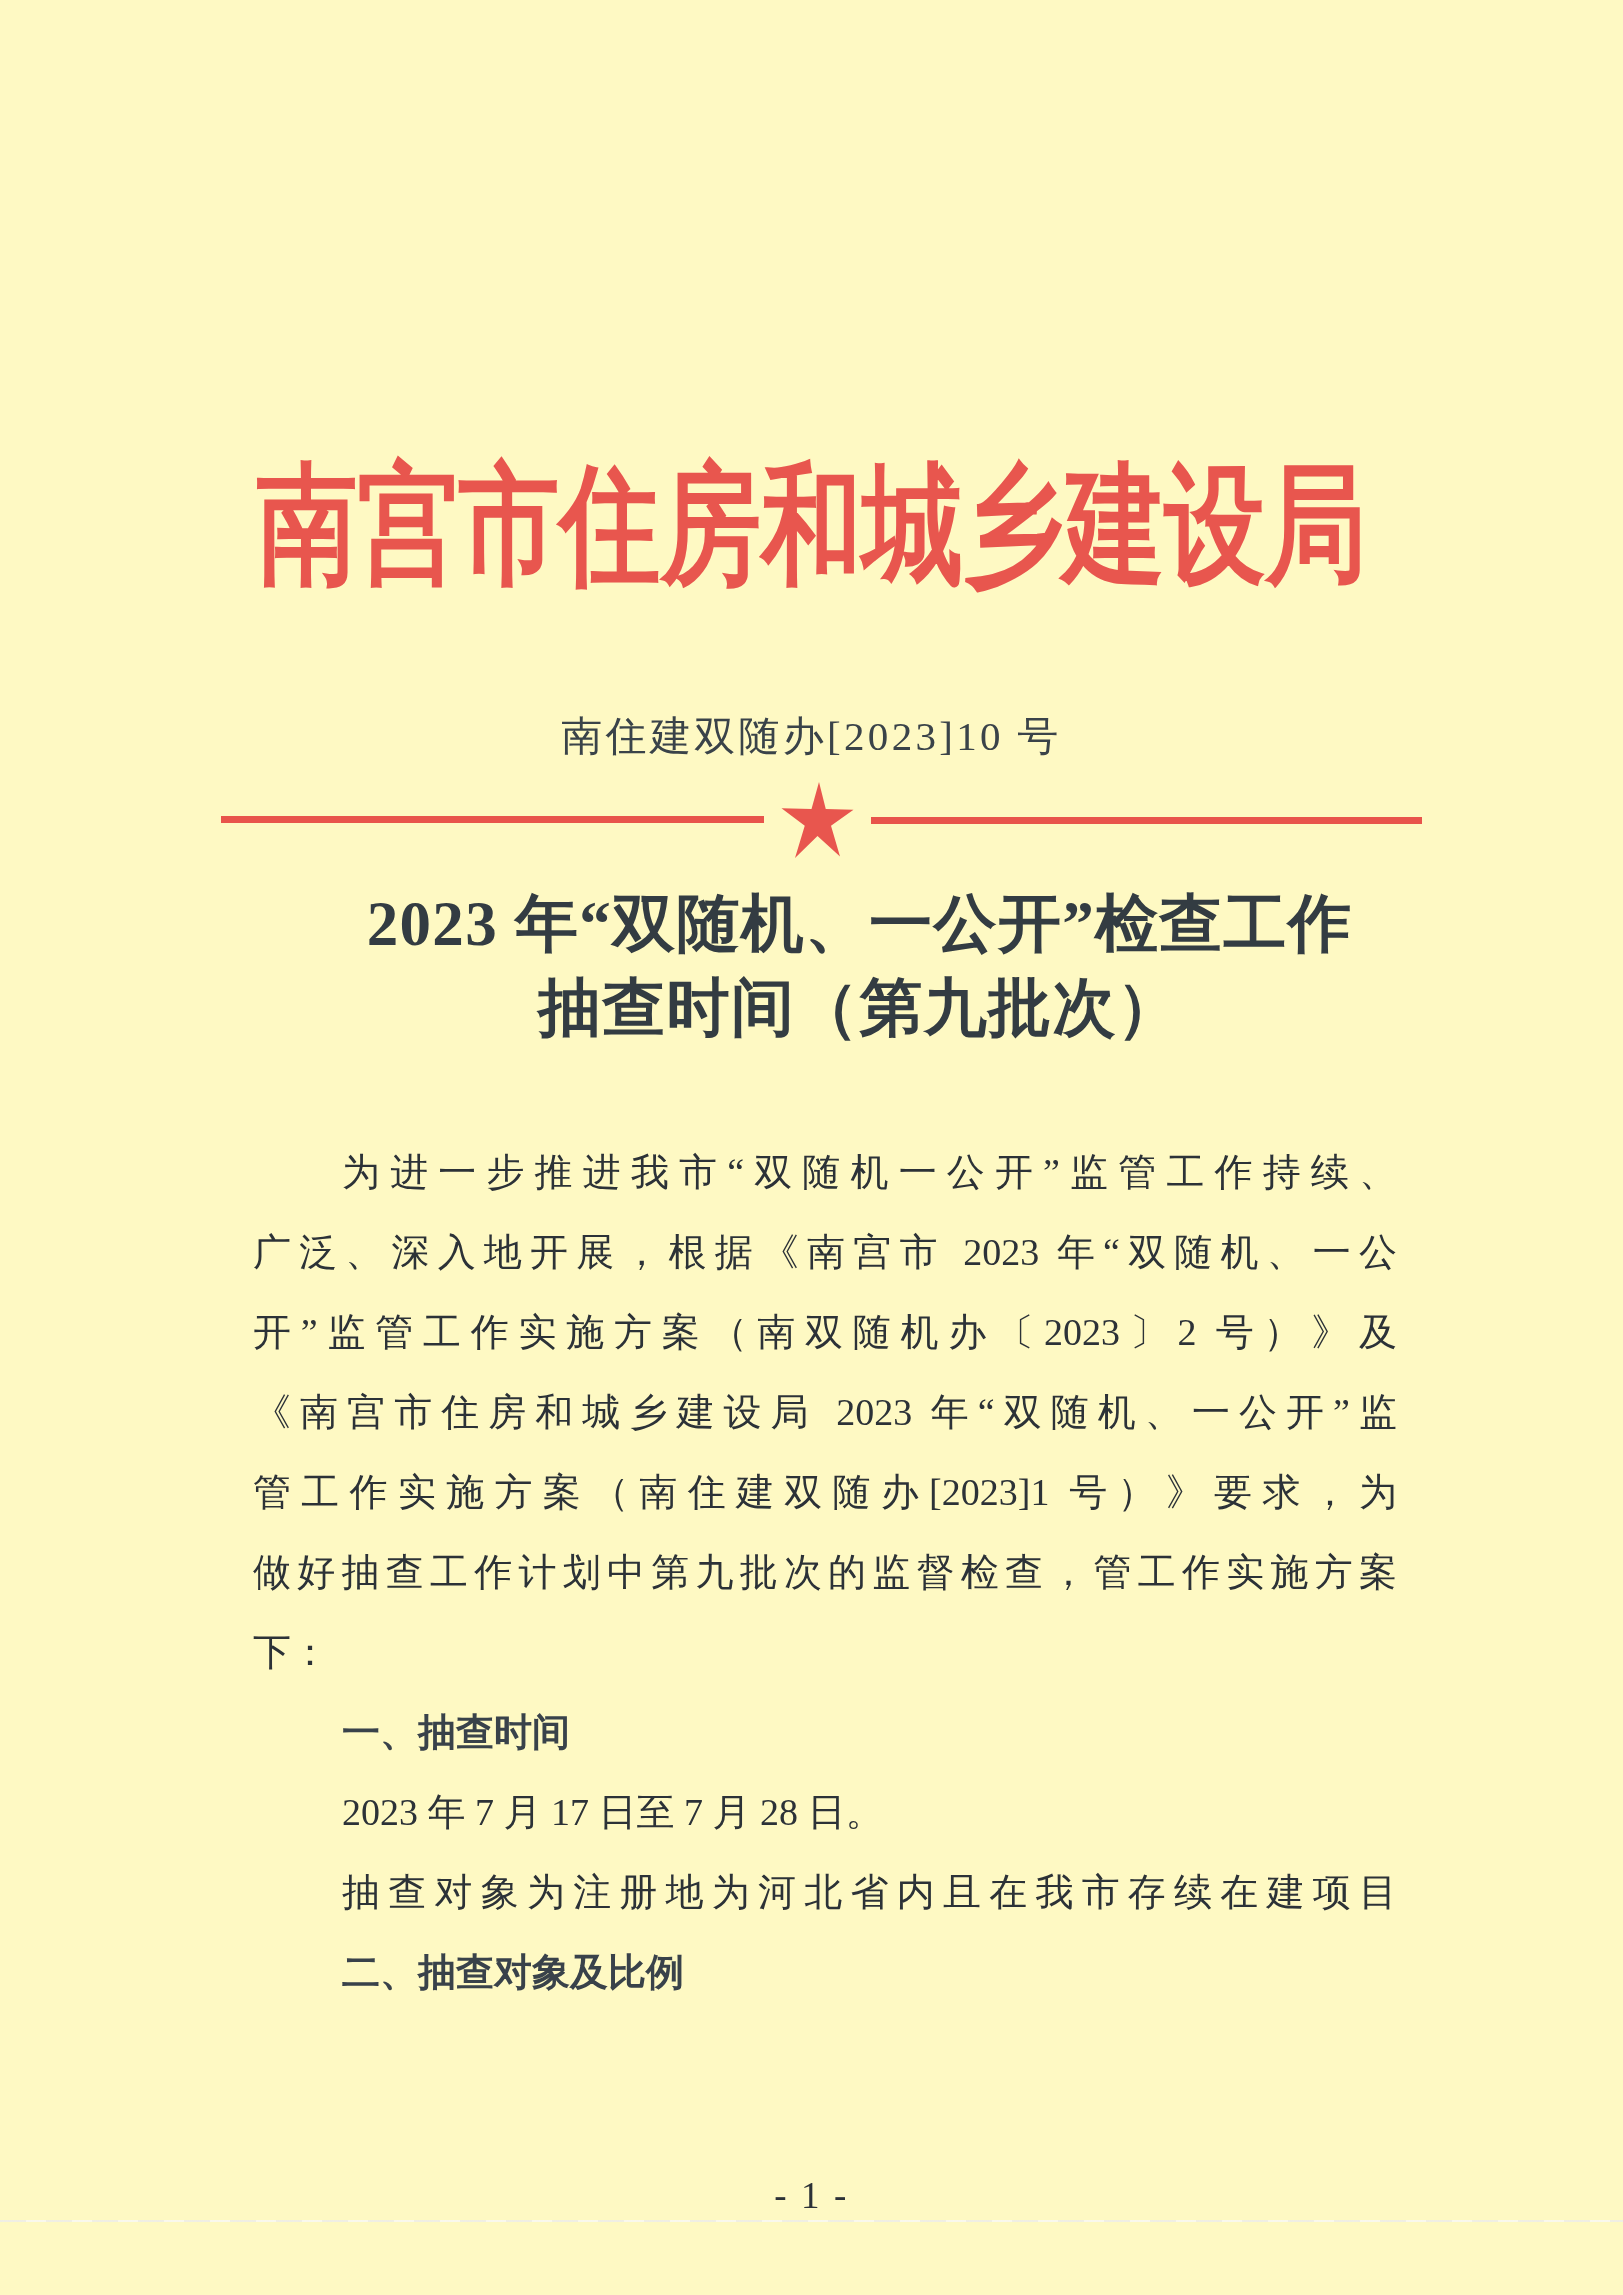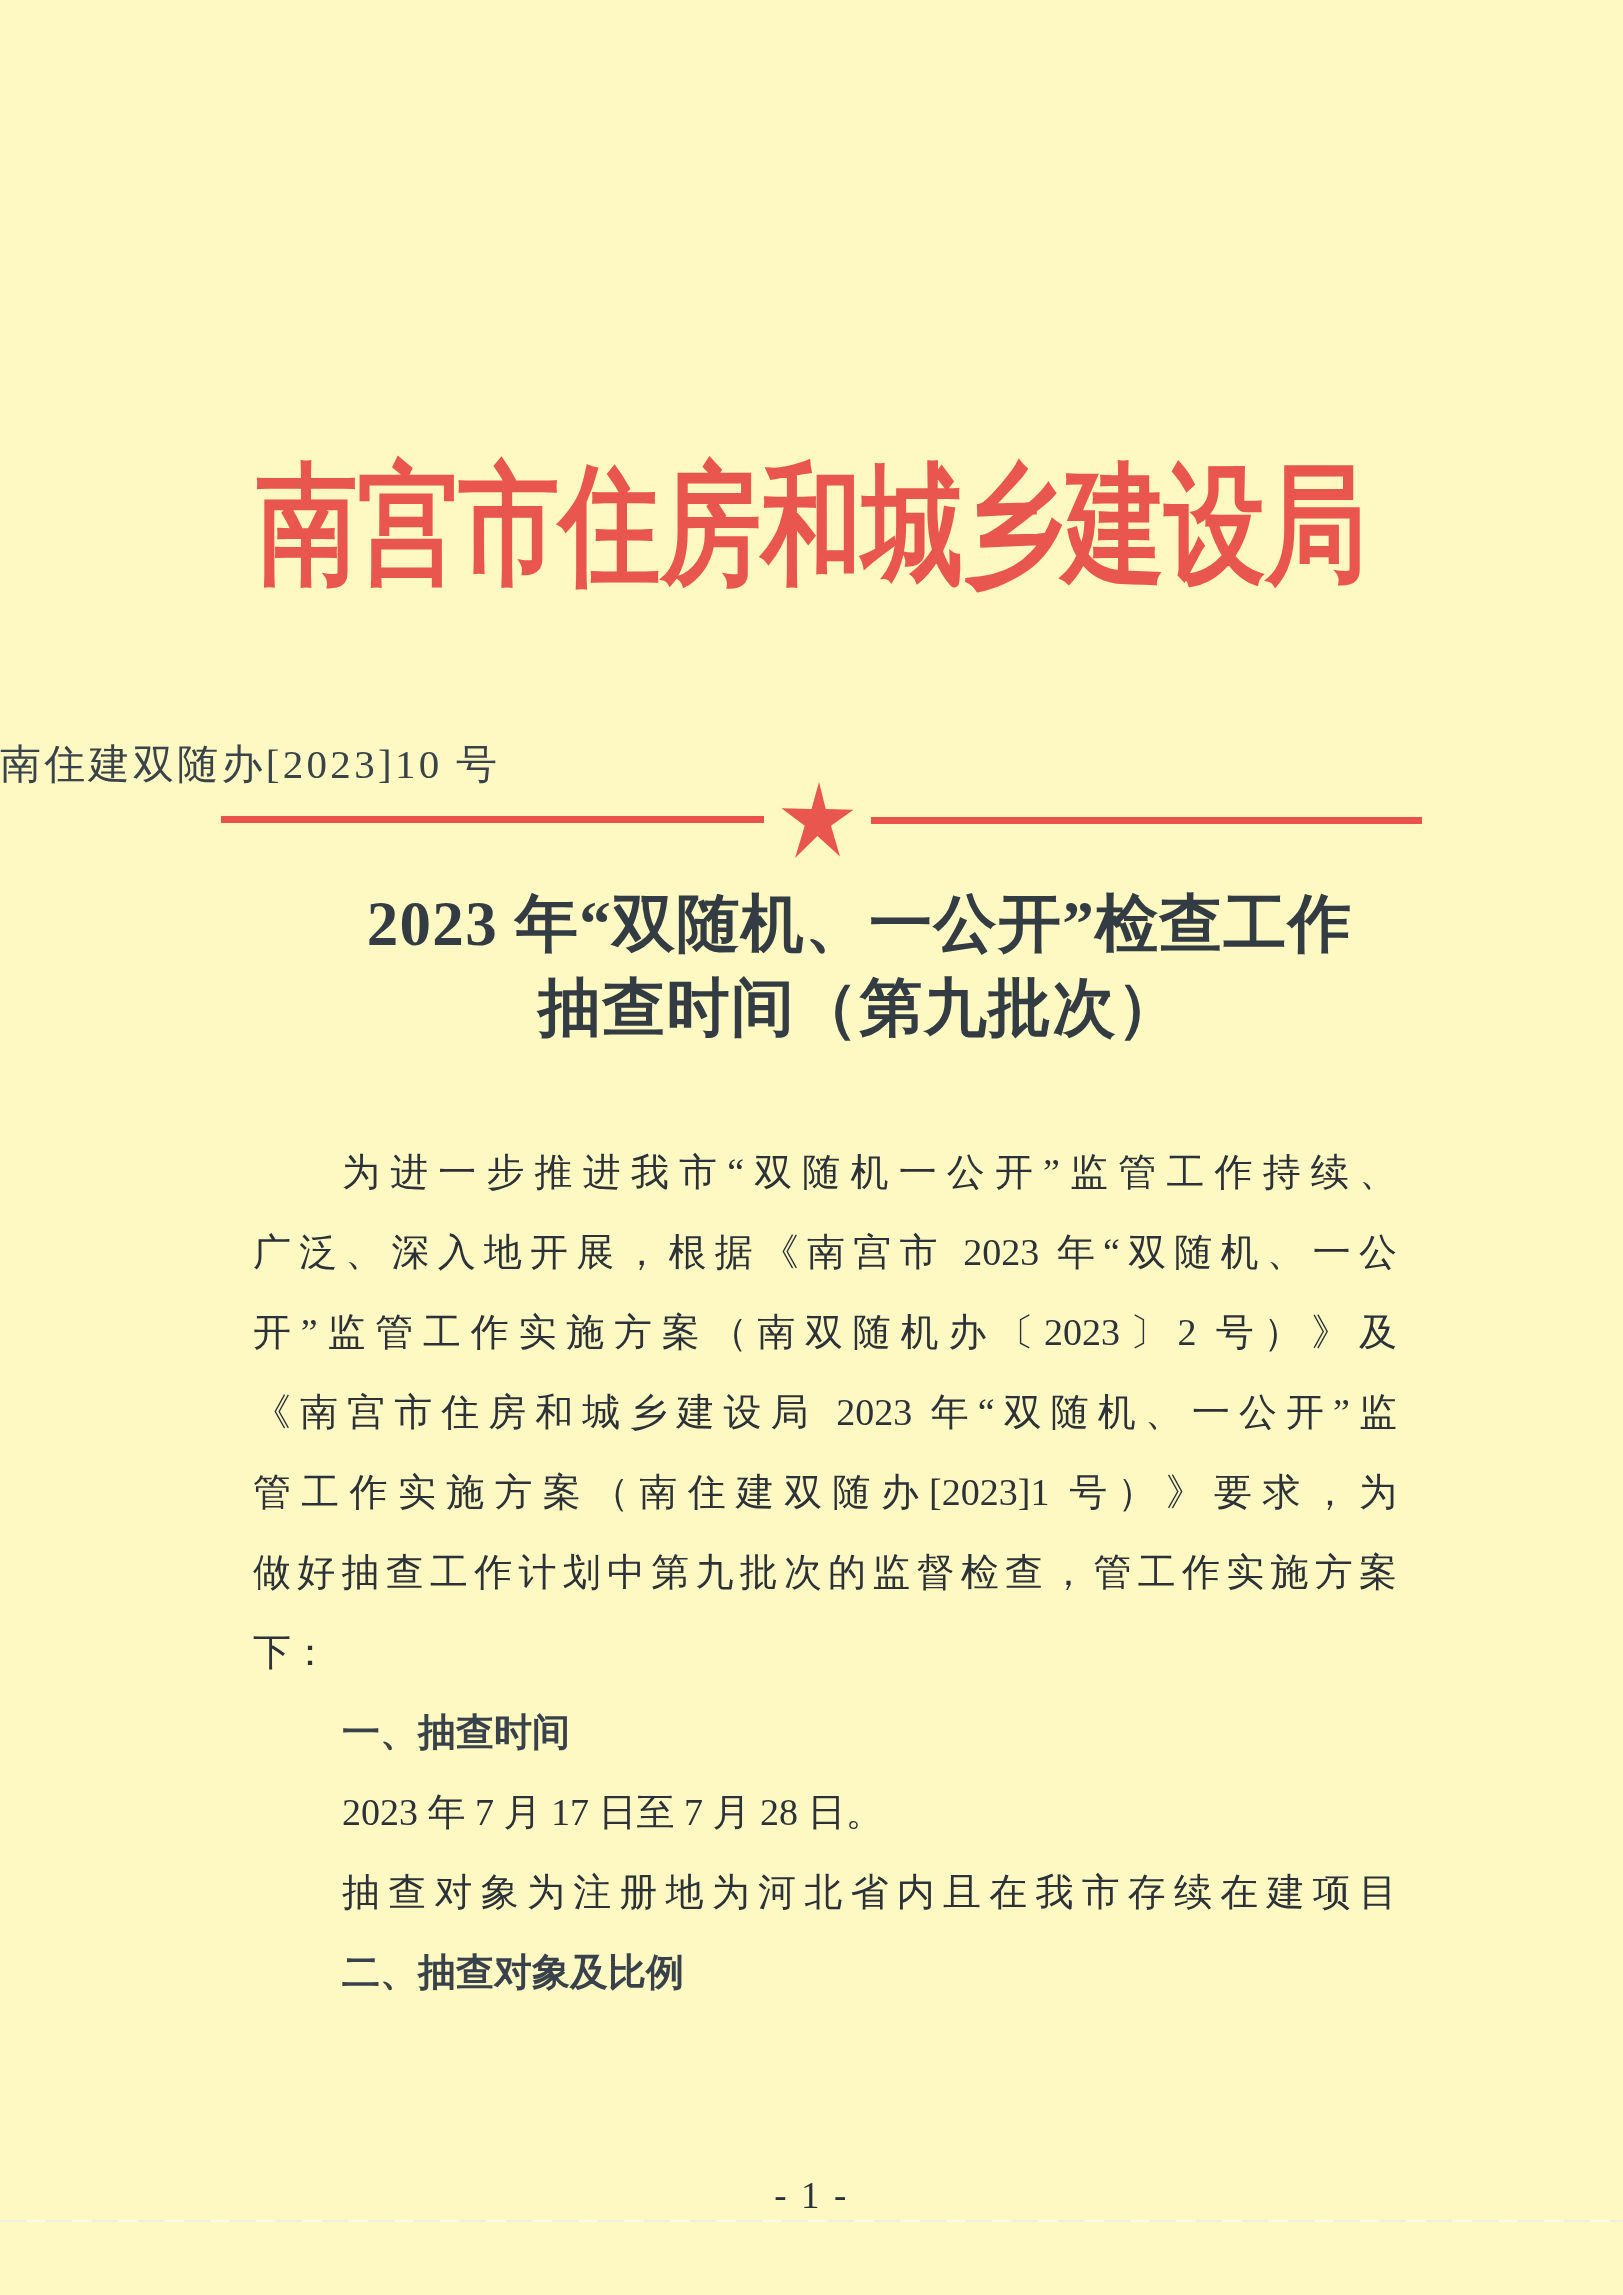--- a/index.html
+++ b/index.html
@@ -16,22 +16,22 @@
     position:absolute;top:452px;left:0;width:1623px;height:147px;
     line-height:147px;text-align:center;
     font-size:131px;font-weight:bold;
     font-family:"Liberation Serif","DejaVu Serif",serif;
     transform:scaleX(0.77);transform-origin:50% 50%;
     white-space:nowrap;
     letter-spacing:0px;
   }
   
   .doc-number{
-    position:absolute;top:738px;left:0;width:1623px;height:52px;
-    line-height:52px;text-align:left;
+    position:absolute;top:710px;left:0;width:1623px;height:52px;
+    line-height:52px;text-align:center;
     font-size:41px;color:#3a4349;letter-spacing:3.3px;
     white-space:nowrap;
   }
   
   .rule{position:absolute;height:7.2px;}
   .rule-left{top:816px;left:221px;width:543px;}
   .rule-right{top:817px;left:871px;width:551px;}
   .star{position:absolute;top:782px;left:780px;width:75px;height:76px;}
   
   .doc-title{

